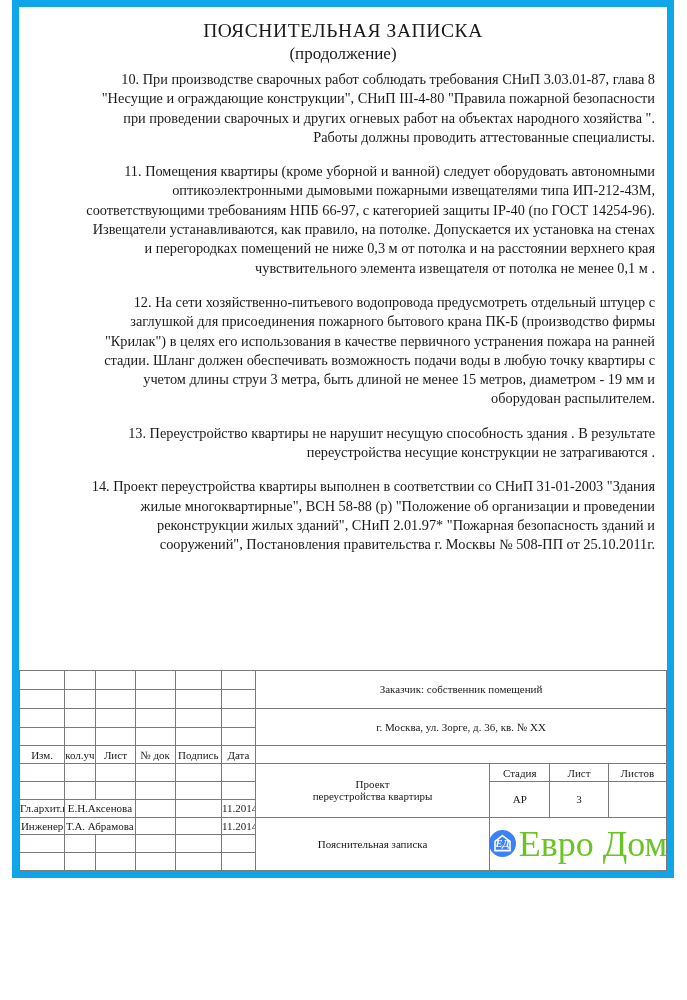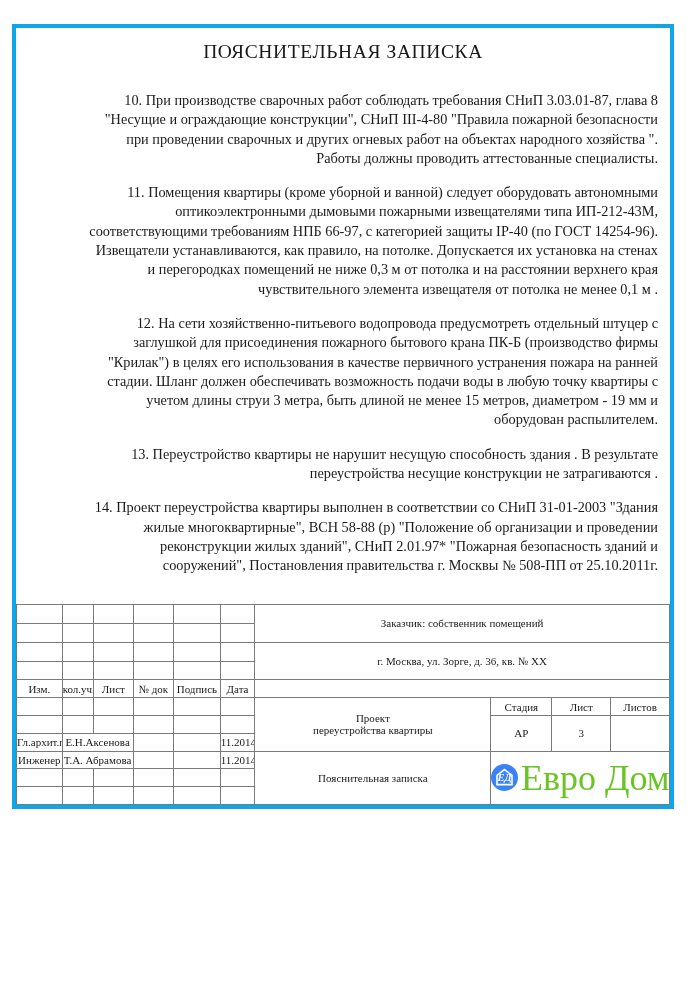--- a/index.html
+++ b/index.html
@@ -7,23 +7,23 @@
   body{
     width:687px;height:1000px;position:relative;overflow:hidden;
     font-family:"Liberation Serif","DejaVu Serif",serif;
     color:#1a1a1a;
     -webkit-font-smoothing:antialiased;
   }
 
   
   #sheet{
     position:absolute;
-    left:12px;top:24px;
-    width:662px;height:785px;
-    border:4px solid #0ea5e9;
+    left:12px;top:0;
+    width:662px;height:878px;
+    border:7px solid #0ea5e9;
     box-sizing:border-box;
     background:#fff;
   }
 
   
   #heading{
     text-align:center;
     padding-top:12px;
   }
   #doc-title{
@@ -121,20 +121,21 @@
     letter-spacing:0px;
   }
 </style>
 </head>
 <body>
 
 <div id="sheet">
 
   <div id="heading">
     <div id="doc-title">ПОЯСНИТЕЛЬНАЯ ЗАПИСКА</div>
+    <div id="doc-subtitle">(продолжение)</div>
   </div>
 
   <div id="body-text">
     <p class="para">10. При производстве сварочных работ соблюдать требования СНиП 3.03.01-87, глава 8
 "Несущие и ограждающие конструкции", СНиП III-4-80 "Правила пожарной безопасности
 при проведении сварочных и других огневых работ на объектах народного хозяйства ".
 Работы должны проводить аттестованные специалисты.</p>
     <p class="para">11. Помещения квартиры (кроме уборной и ванной) следует оборудовать автономными
 оптикоэлектронными дымовыми пожарными извещателями типа ИП-212-43М,
 соответствующими требованиям НПБ 66-97, с категорией защиты IP-40 (по ГОСТ 14254-96).

